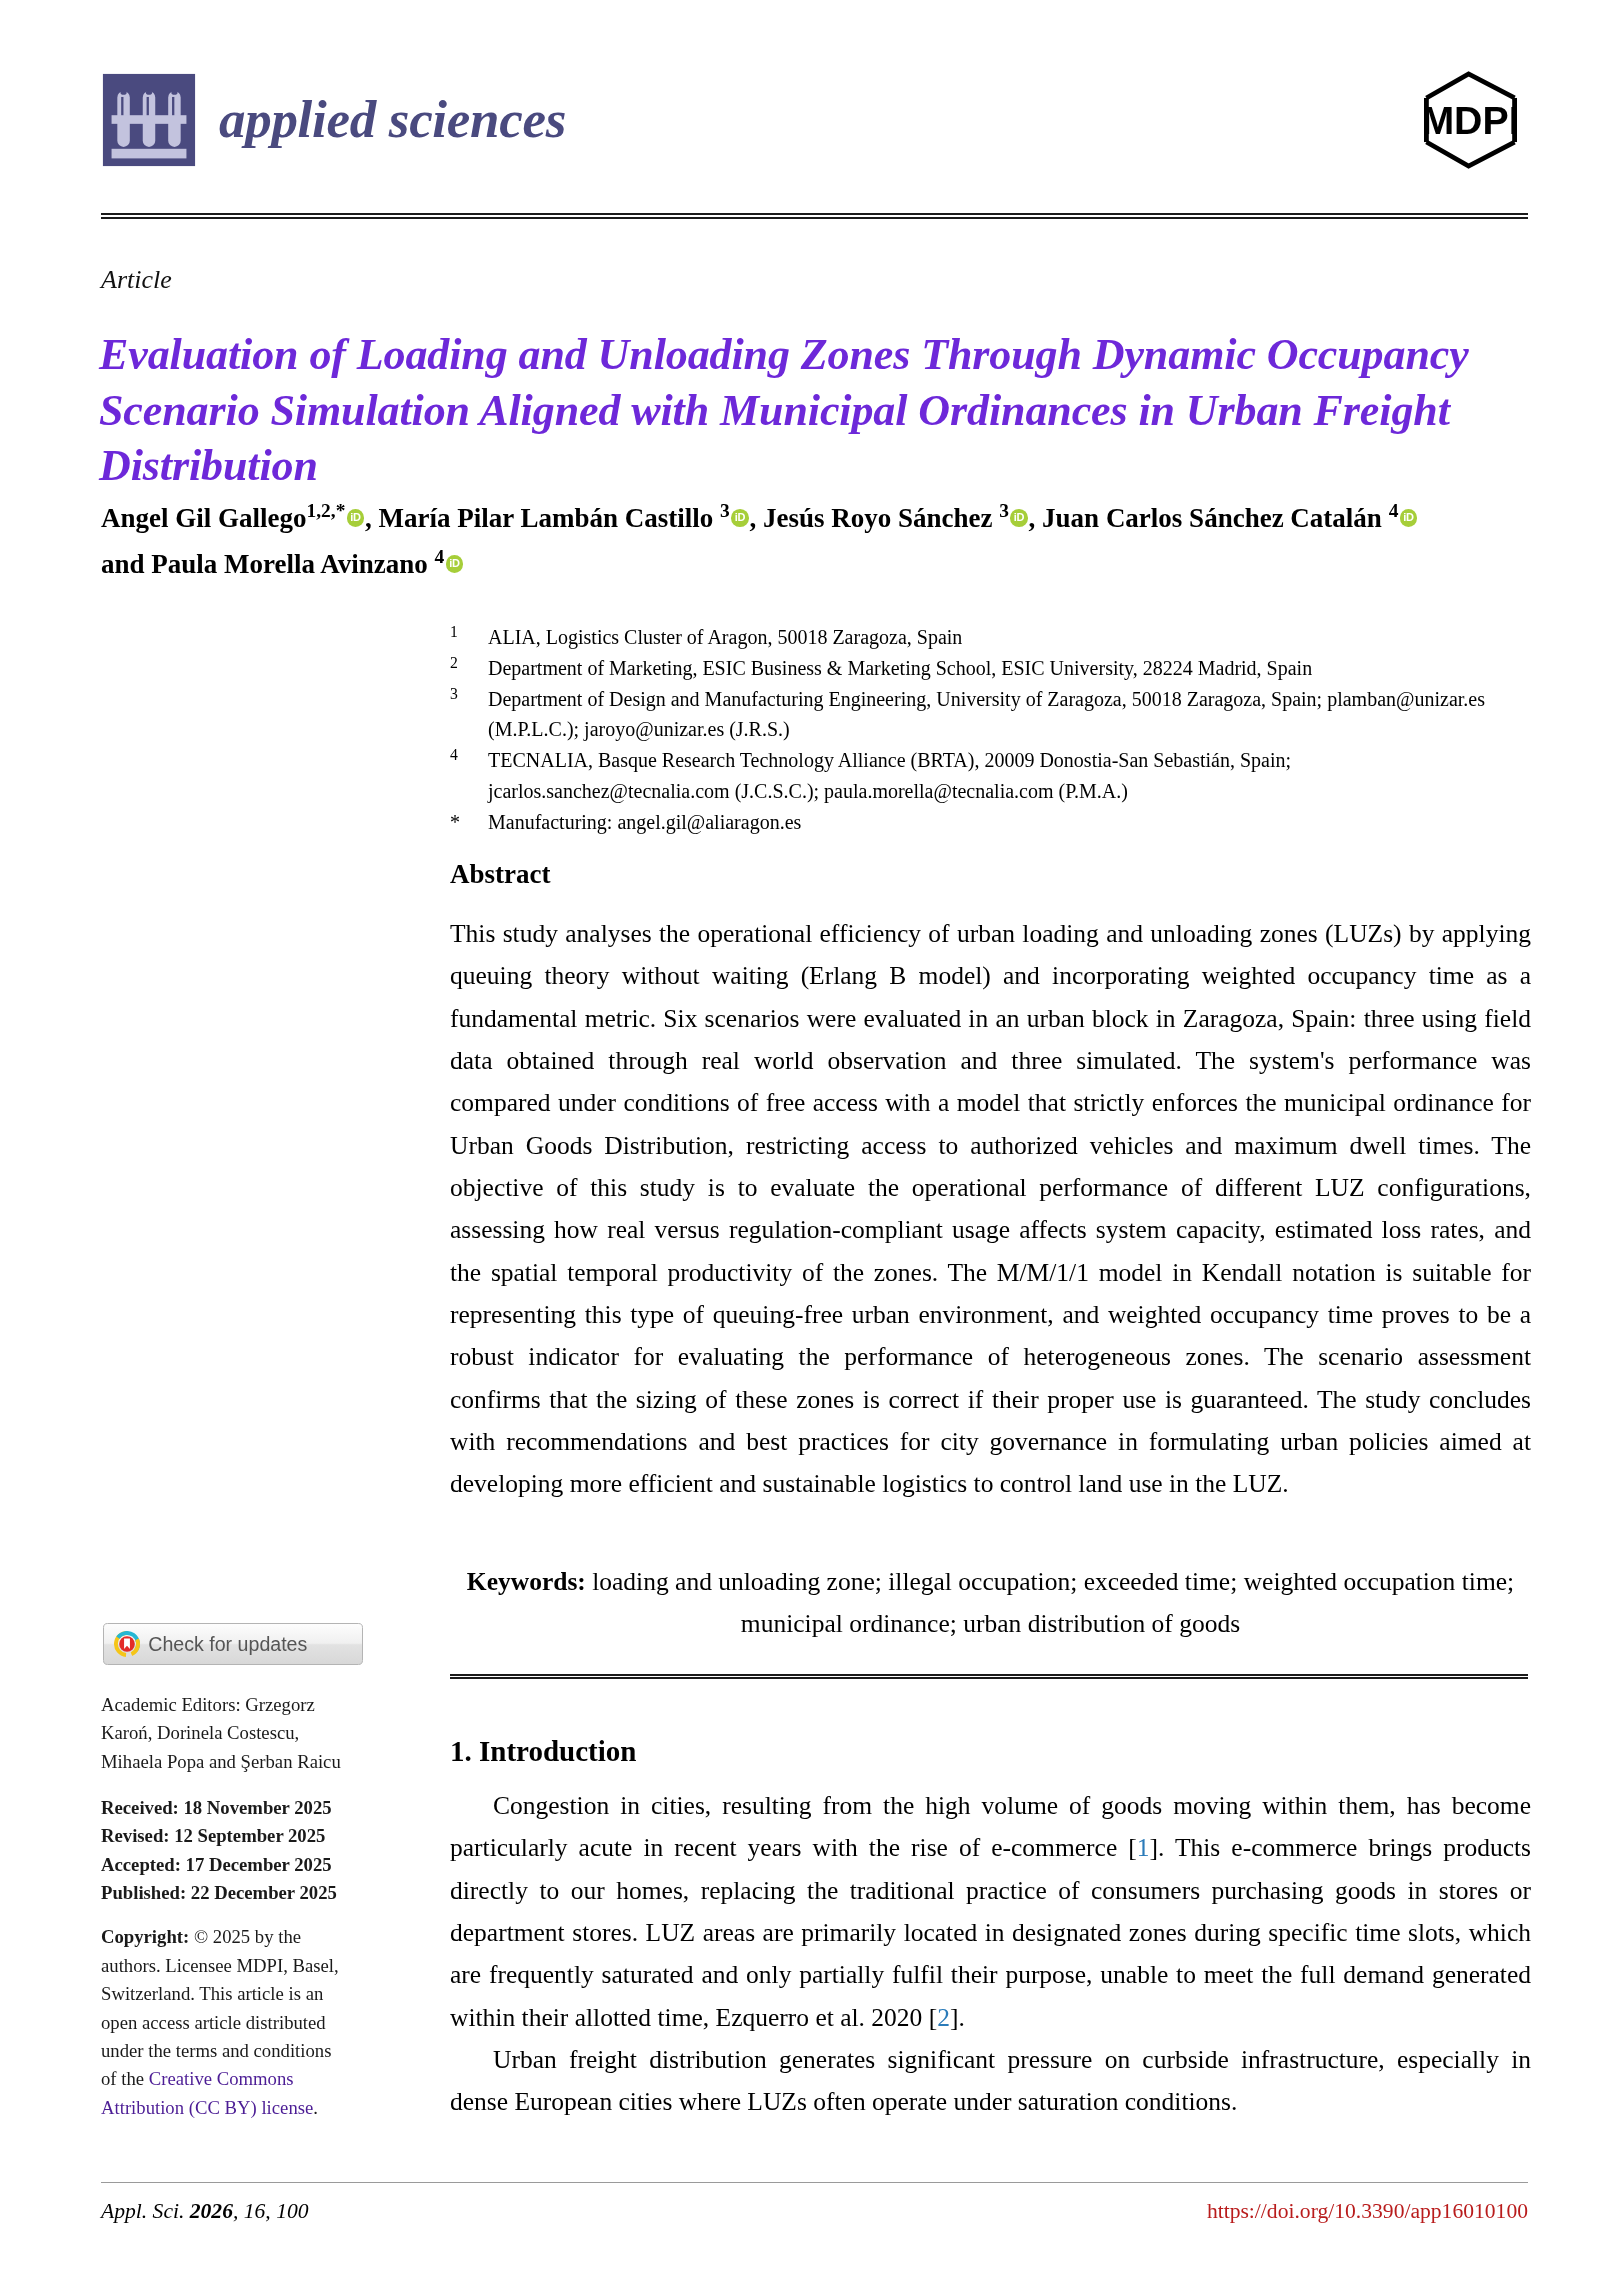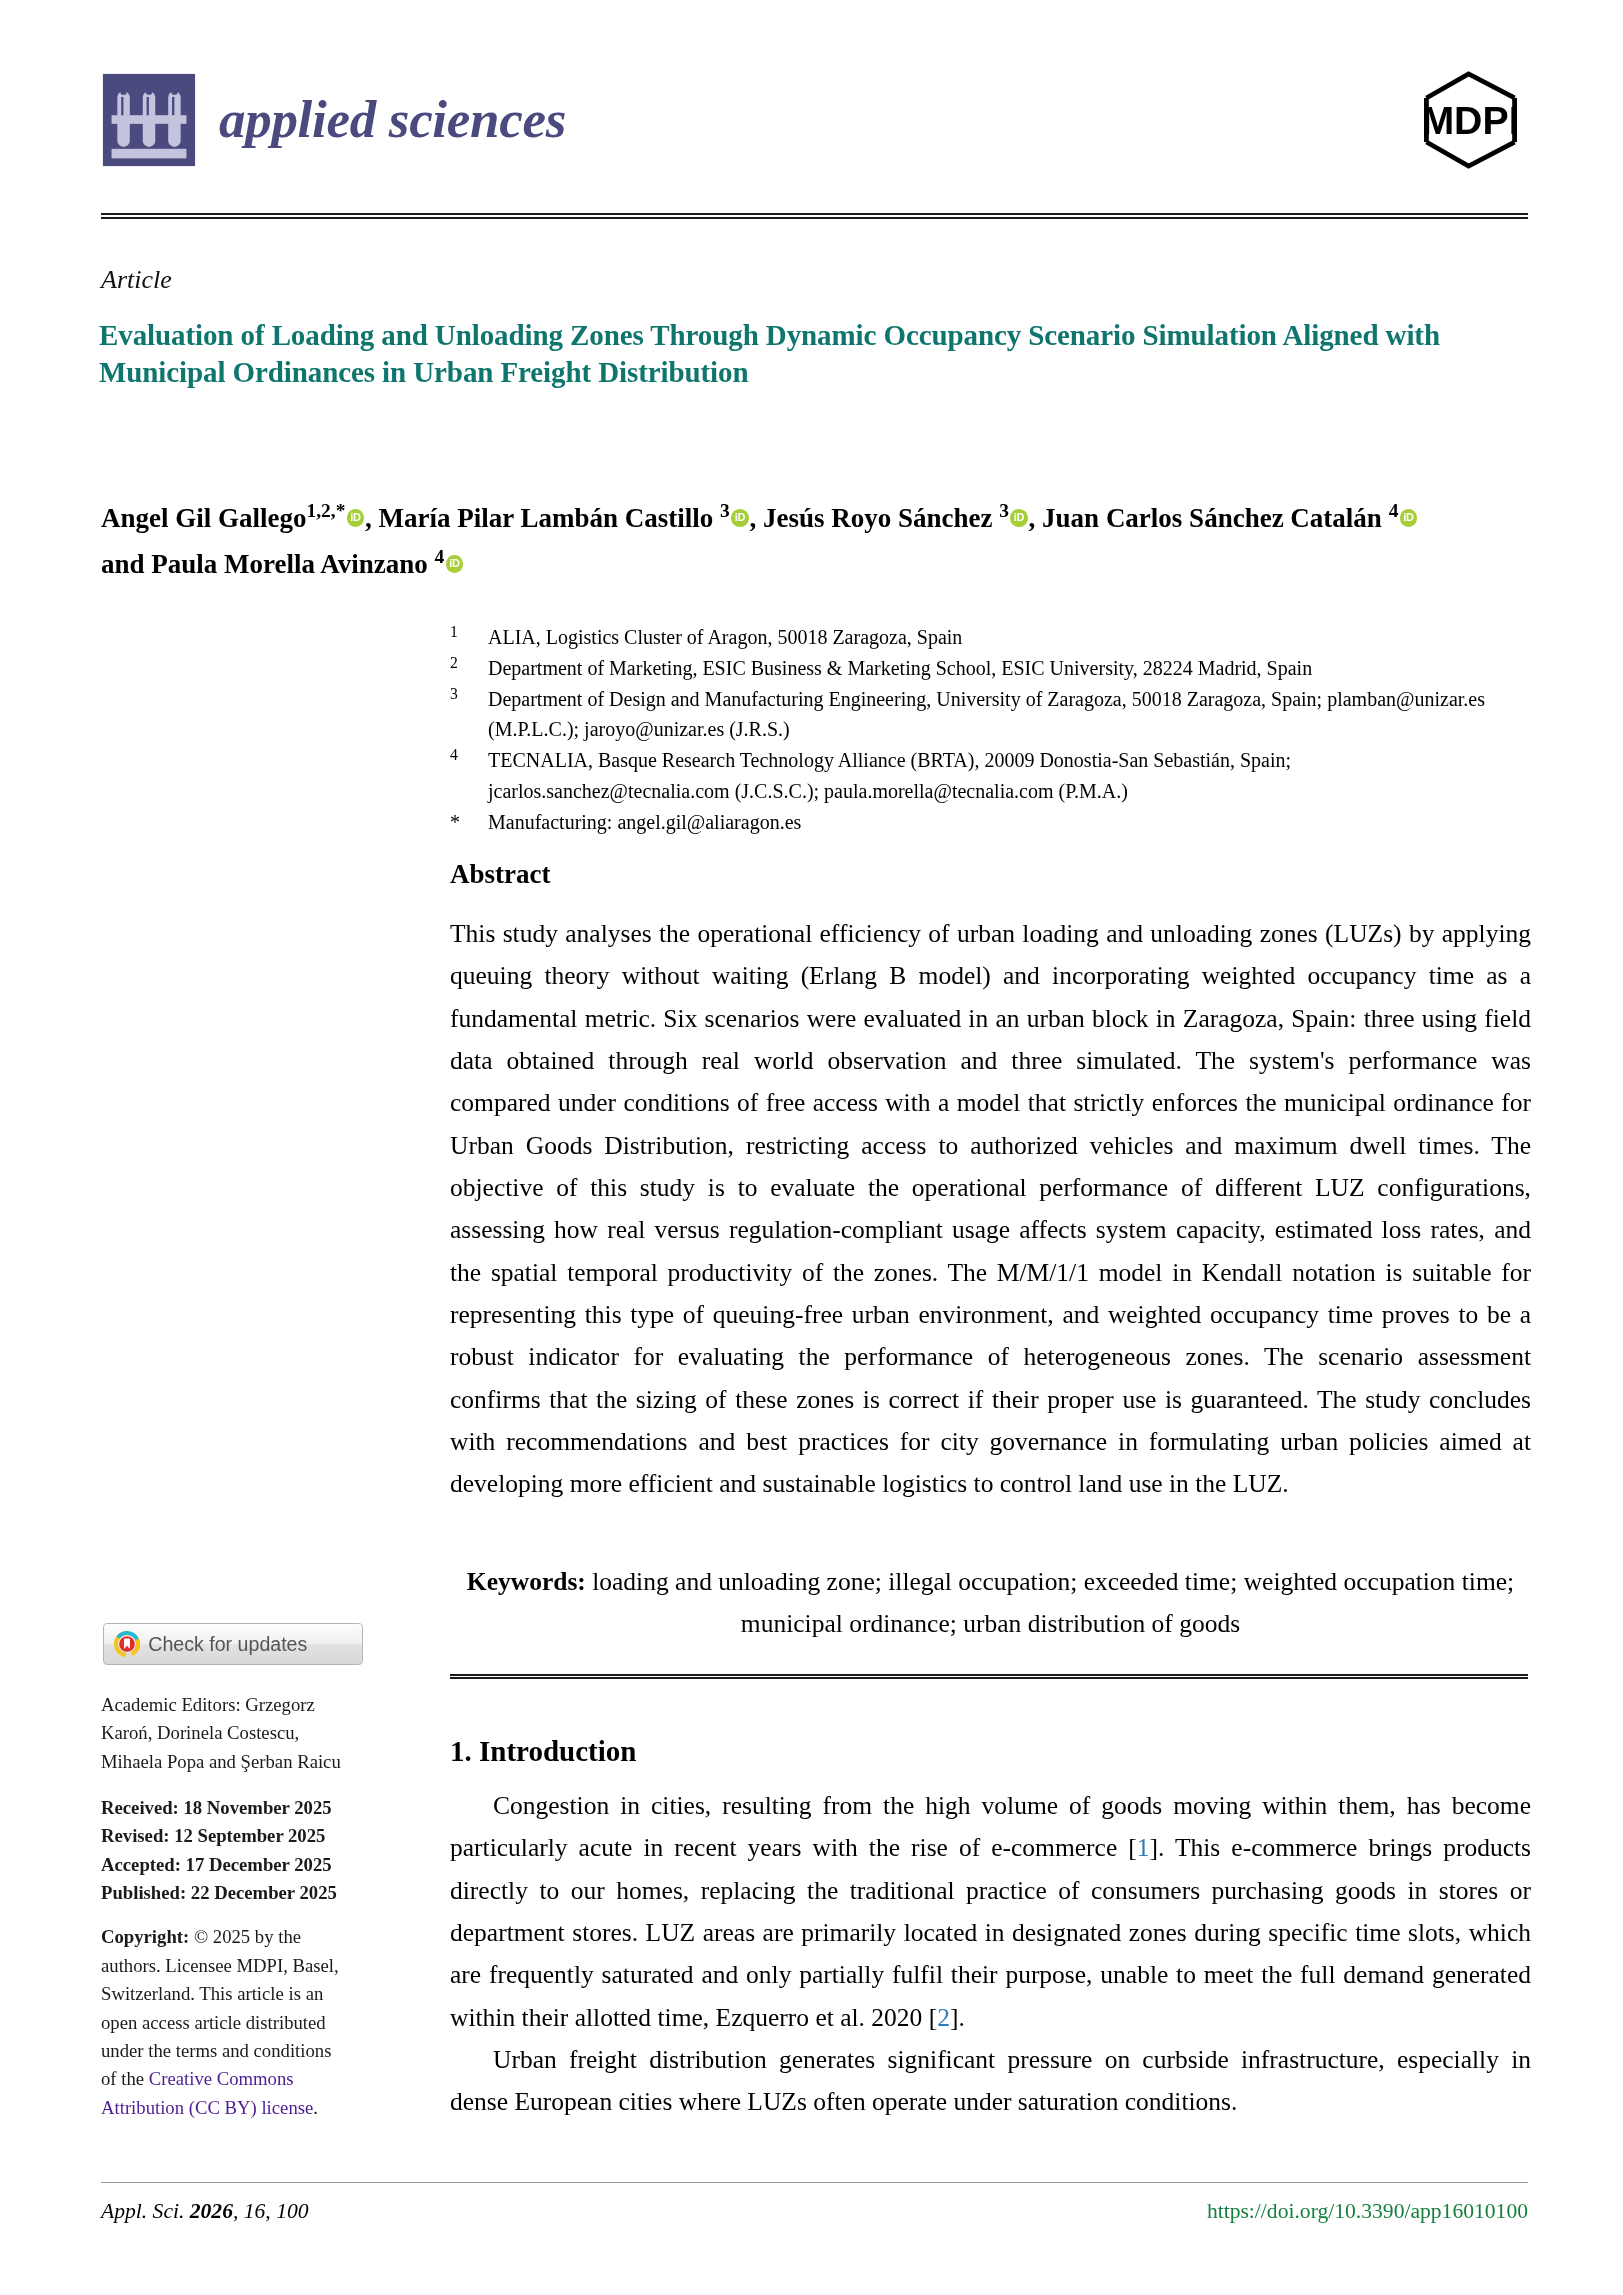--- a/index.html
+++ b/index.html
@@ -94,24 +94,25 @@
     font-size: 26px;
     color: #111;
   }
   .paper-title {
     position: absolute;
     left: 99px;
     top: 298px;
     width: 1440px;
     font-family: "Liberation Serif", "DejaVu Serif", serif;
     font-weight: 700;
-    font-size: 29px;
+    font-size: 44px;
     line-height: 1.26;
     letter-spacing: -0.1px;
-    color: #0f766e;
+    color: #6d28d9;
+    font-style: italic;
   }
 
   
   .authors {
     position: absolute;
     left: 101px;
     top: 495px;
     width: 1440px;
     font-weight: 700;
     font-size: 27px;
@@ -248,21 +249,21 @@
     top: 2199px;
     font-style: italic;
     font-size: 21.6px;
   }
   .footer-left b { font-weight: 700; font-style: italic; }
   .footer-right {
     position: absolute;
     right: 95px;
     top: 2199px;
     font-size: 21.6px;
-    color: #15803d;
+    color: #b91c1c;
   }
 </style>
 </head>
 <body>
 
 <div class="page">
 
   <div class="masthead">
     <div class="journal-brand">
       <svg class="flask-logo" viewBox="0 0 100 100">

